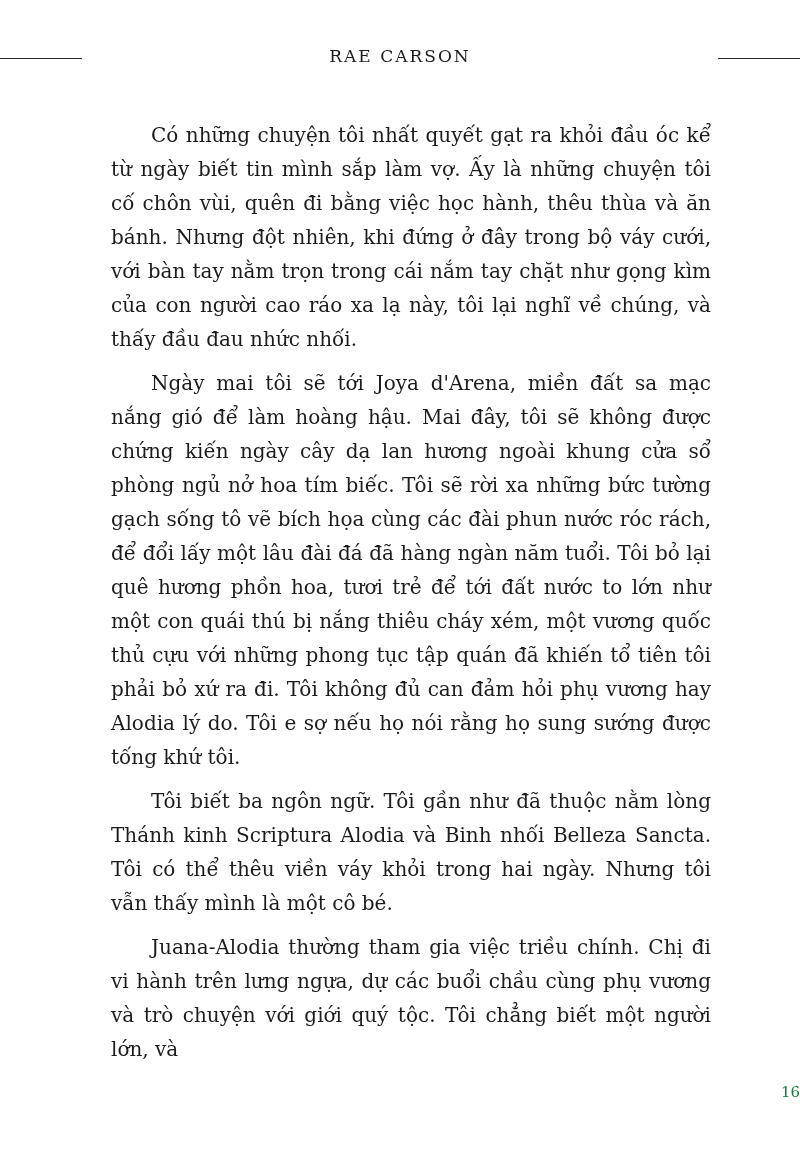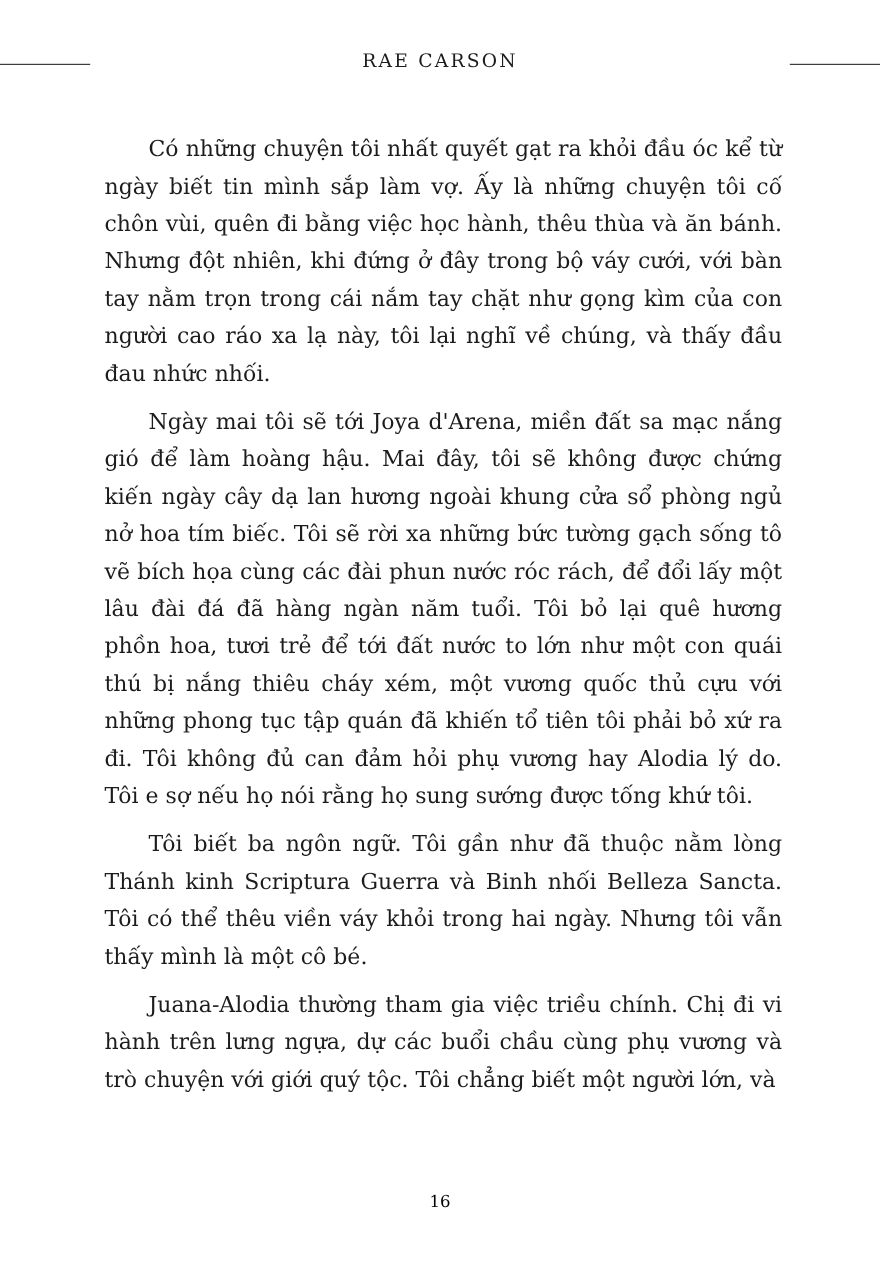--- a/index.html
+++ b/index.html
@@ -43,48 +43,48 @@
     position: absolute;
     top: 118px;
     left: 95px;
     width: 616px;
     font-size: 20px;
     line-height: 34px;
     text-align: justify;
     text-justify: inter-word;
   }
   .text-block p.para {
-    margin: 0 0 10px 0;
+    margin: 0 0 10px 16px;
     text-indent: 40px;
   }
   .text-block .it {
   }
   .page-number {
     position: absolute;
     bottom: 50px;
     left: 0;
     width: 100%;
-    text-align: center;
+    text-align: right;
     font-size: 15px;
-    color: #000000;
+    color: #15803d;
   }
 </style>
 </head>
 <body>
 
 <div class="page">
 
   <div class="header">
     <span class="rule"></span>
     <span class="author">RAE CARSON</span>
     <span class="rule"></span>
   </div>
 
   <div class="text-block">
       <p class="para"><span>Có những chuyện tôi nhất quyết gạt ra khỏi đầu óc kể từ ngày biết tin mình sắp làm vợ. Ấy là những chuyện tôi cố chôn vùi, quên đi bằng việc học hành, thêu thùa và ăn bánh. Nhưng đột nhiên, khi đứng ở đây trong bộ váy cưới, với bàn tay nằm trọn trong cái nắm tay chặt như gọng kìm của con người cao ráo xa lạ này, tôi lại nghĩ về chúng, và thấy đầu đau nhức nhối.</span></p>
       <p class="para"><span>Ngày mai tôi sẽ tới Joya d'Arena, miền đất sa mạc nắng gió để làm hoàng hậu. Mai đây, tôi sẽ không được chứng kiến ngày cây dạ lan hương ngoài khung cửa sổ phòng ngủ nở hoa tím biếc. Tôi sẽ rời xa những bức tường gạch sống tô vẽ bích họa cùng các đài phun nước róc rách, để đổi lấy một lâu đài đá đã hàng ngàn năm tuổi. Tôi bỏ lại quê hương phồn hoa, tươi trẻ để tới đất nước to lớn như một con quái thú bị nắng thiêu cháy xém, một vương quốc thủ cựu với những phong tục tập quán đã khiến tổ tiên tôi phải bỏ xứ ra đi. Tôi không đủ can đảm hỏi phụ vương hay Alodia </span><span class="it">lý do.</span><span> Tôi e sợ nếu họ nói rằng họ sung sướng được tống khứ tôi.</span></p>
-      <p class="para"><span>Tôi biết ba ngôn ngữ. Tôi gần như đã thuộc nằm lòng Thánh kinh </span><span class="it">Scriptura Guerra</span><span> và Binh nhối </span><span class="it">Belleza Sancta.</span><span> Tôi có thể thêu viền váy khỏi trong hai ngày. Nhưng tôi vẫn thấy mình là một cô bé.</span></p>
+      <p class="para"><span>Tôi biết ba ngôn ngữ. Tôi gần như đã thuộc nằm lòng Thánh kinh </span><span class="it">Scriptura Alodia</span><span> và Binh nhối </span><span class="it">Belleza Sancta.</span><span> Tôi có thể thêu viền váy khỏi trong hai ngày. Nhưng tôi vẫn thấy mình là một cô bé.</span></p>
       <p class="para"><span>Juana-Alodia thường tham gia việc triều chính. Chị đi vi hành trên lưng ngựa, dự các buổi chầu cùng phụ vương và trò chuyện với giới quý tộc. Tôi chẳng biết một người lớn, và</span></p>
     </div>
 
   <div class="page-number">16</div>
 
 </div>
 
 </body></html>

